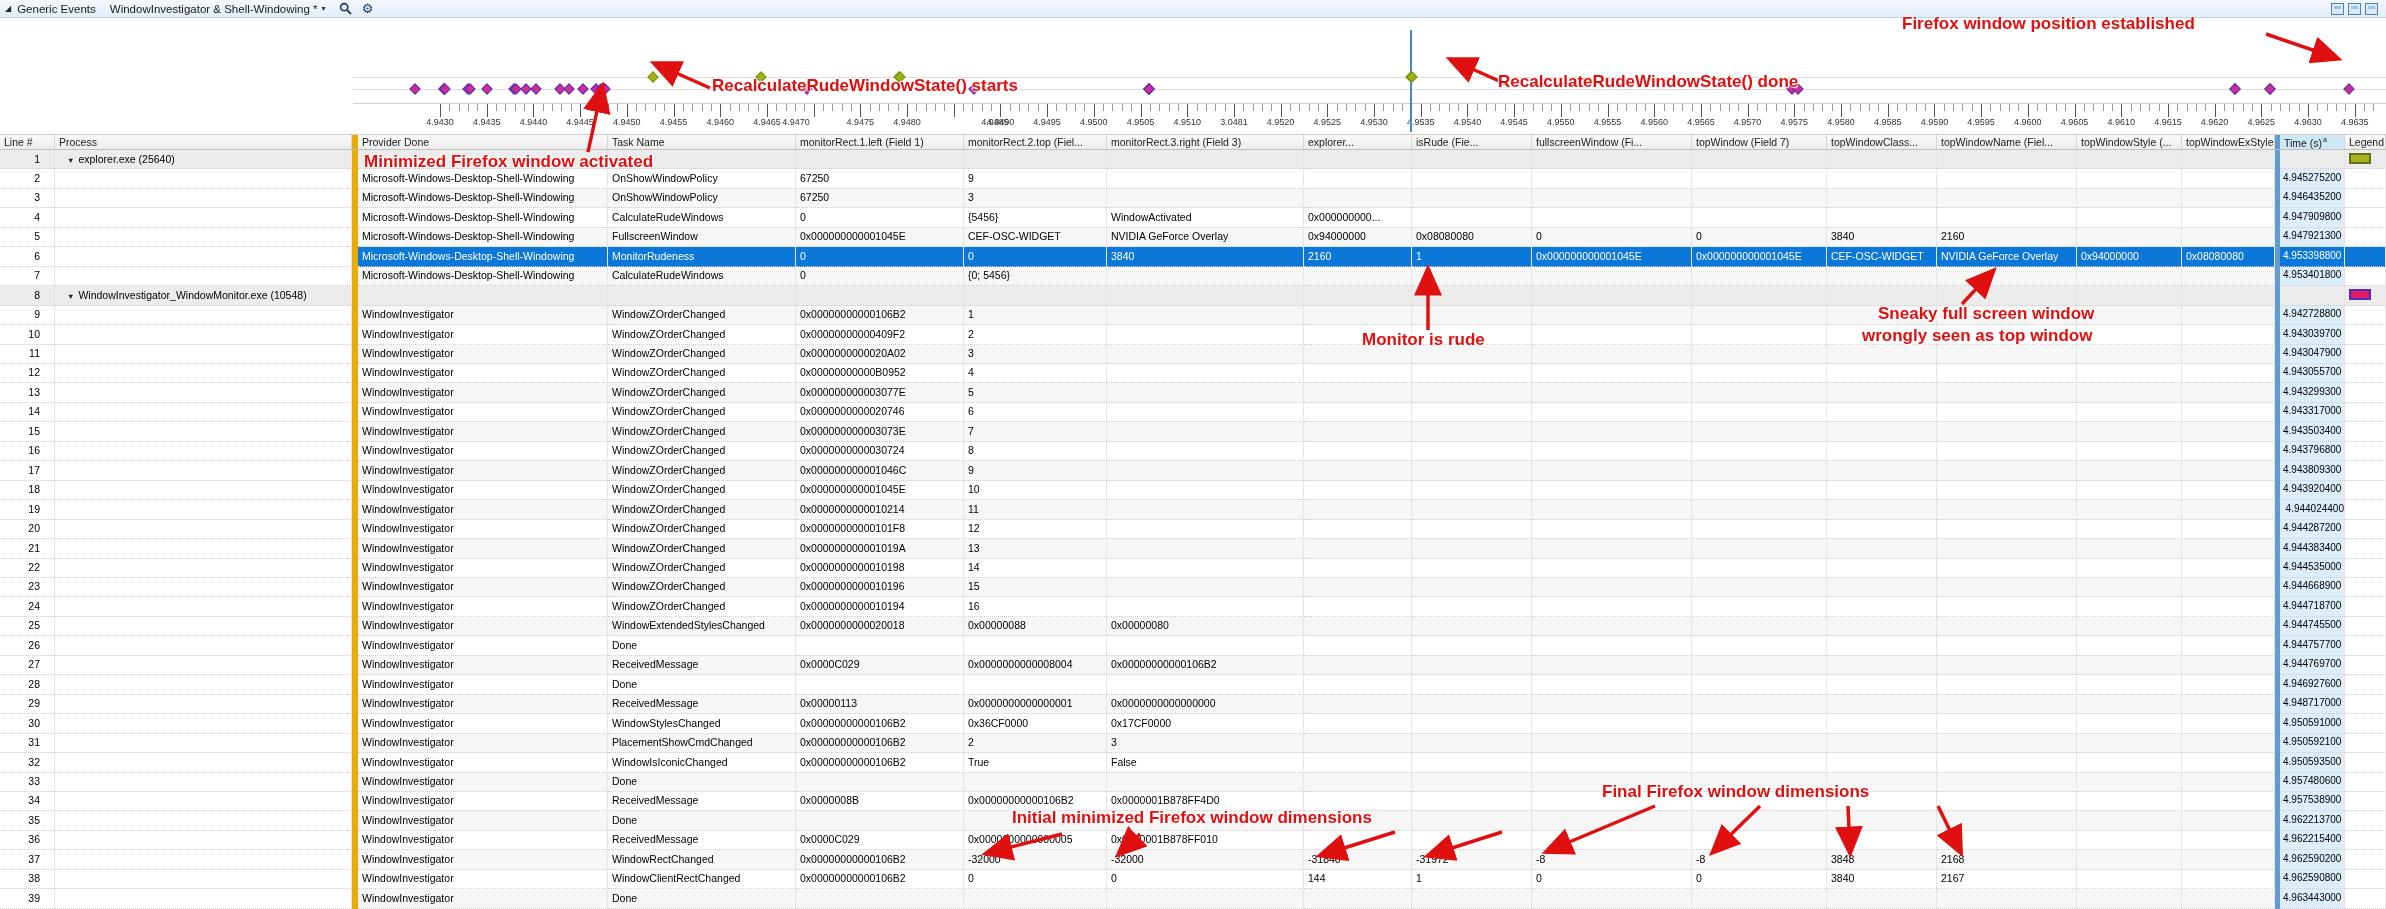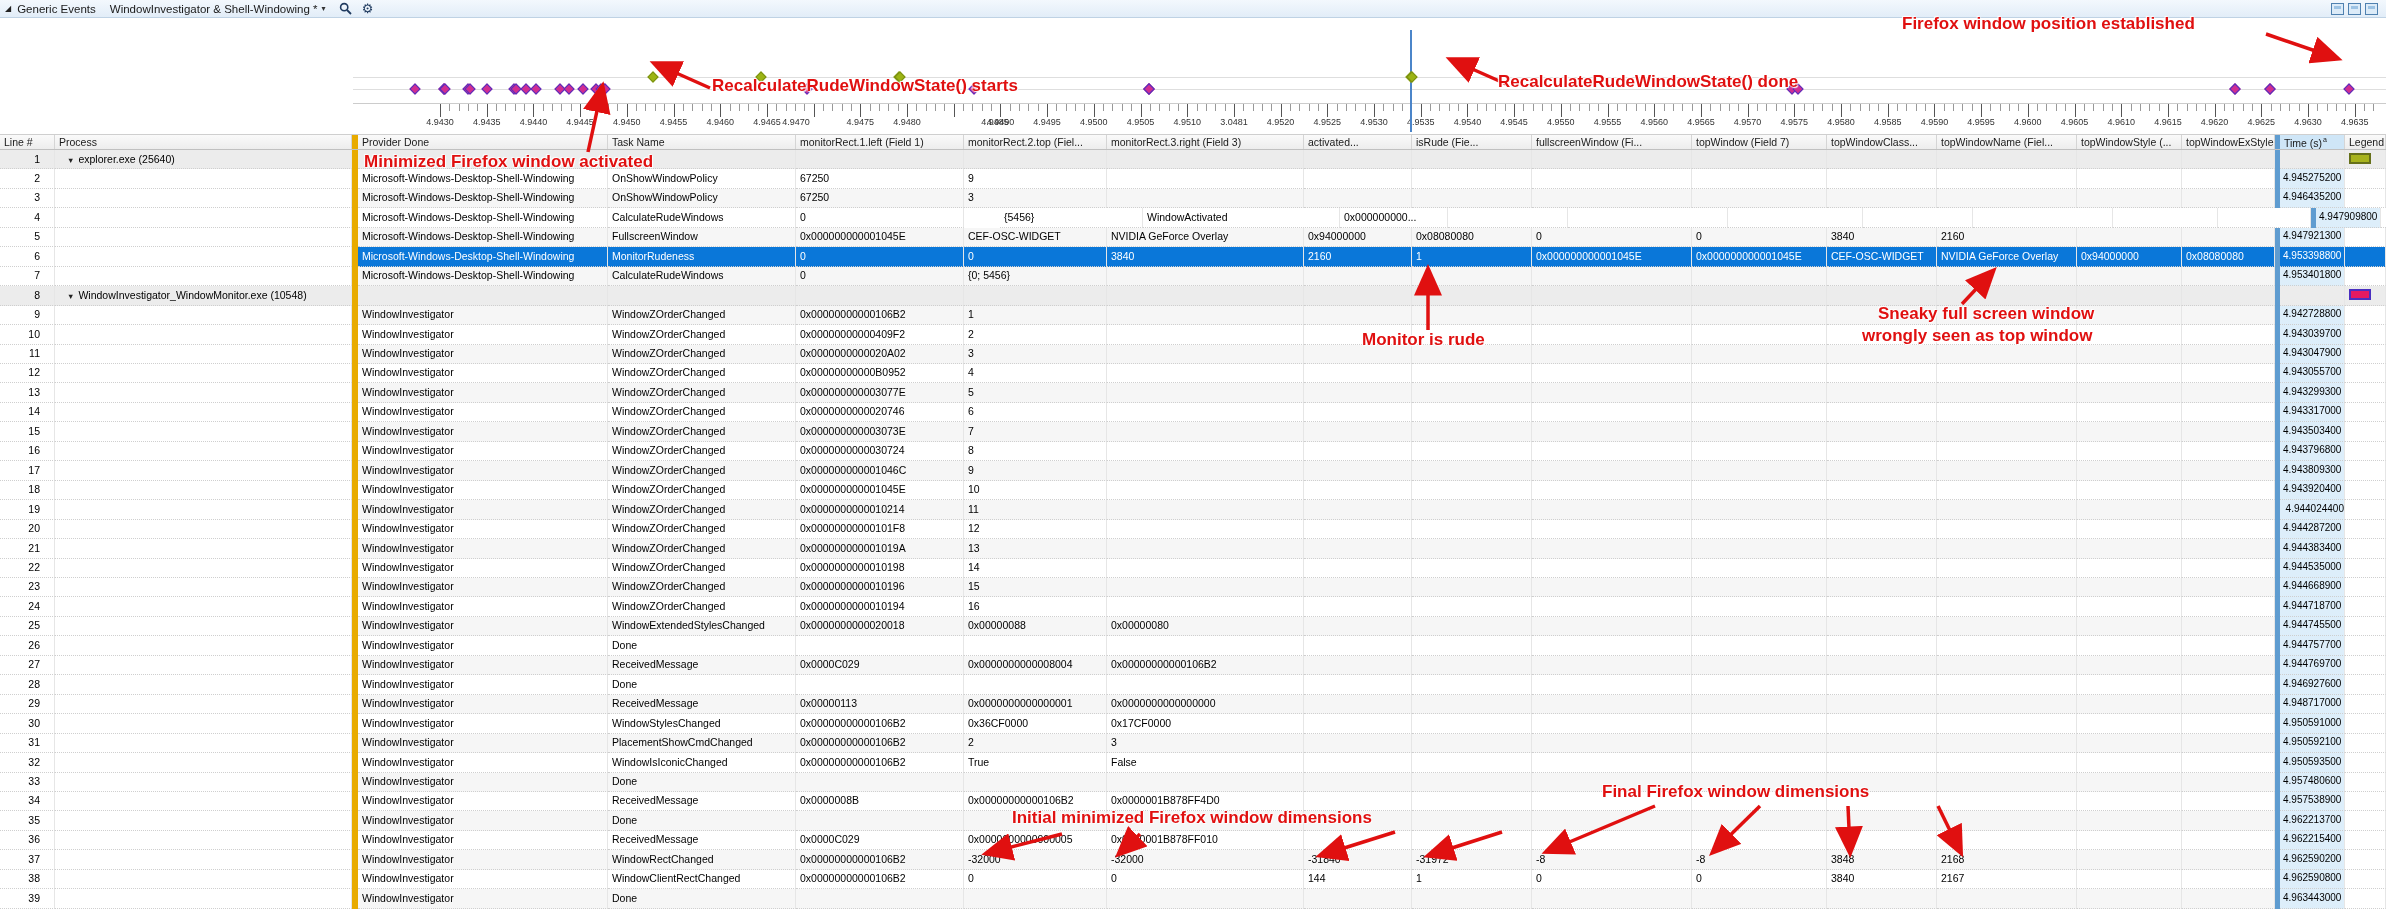--- a/index.html
+++ b/index.html
@@ -395,21 +395,21 @@
 
   <div class="thead" id="thead">
       <div class="th" style="width: 55px; min-width: 55px;">Line #</div>
       <div class="th" style="width: 297px; min-width: 297px;">Process</div>
       <div class="th bar td gold-bar" style="width: 6px; min-width: 6px;"></div>
       <div class="th" style="width: 250px; min-width: 250px;">Provider Done</div>
       <div class="th" style="width: 188px; min-width: 188px;">Task Name</div>
       <div class="th" style="width: 168px; min-width: 168px;">monitorRect.1.left (Field 1)</div>
       <div class="th" style="width: 143px; min-width: 143px;">monitorRect.2.top (Fiel...</div>
       <div class="th" style="width: 197px; min-width: 197px;">monitorRect.3.right (Field 3)</div>
-      <div class="th" style="width: 108px; min-width: 108px;">activated...</div>
+      <div class="th" style="width: 108px; min-width: 108px;">explorer...</div>
       <div class="th" style="width: 120px; min-width: 120px;">isRude (Fie...</div>
       <div class="th" style="width: 160px; min-width: 160px;">fullscreenWindow (Fi...</div>
       <div class="th" style="width: 135px; min-width: 135px;">topWindow (Field 7)</div>
       <div class="th" style="width: 110px; min-width: 110px;">topWindowClass...</div>
       <div class="th" style="width: 140px; min-width: 140px;">topWindowName (Fiel...</div>
       <div class="th" style="width: 105px; min-width: 105px;">topWindowStyle (...</div>
       <div class="th" style="width: 93px; min-width: 93px;">topWindowExStyle (...</div>
       <div class="th bar td blue-bar" style="width: 5px; min-width: 5px;"></div>
       <div class="th time-h" style="width: 65px; min-width: 65px;">Time (s)<span class="sort-sup">a</span></div>
       <div class="th" style="width: 41px; min-width: 41px;">Legend</div>
@@ -480,21 +480,21 @@
         <div class="td time-c" style="width: 65px; min-width: 65px;">4.946435200</div>
         <div class="td legend-c" style="width: 41px; min-width: 41px;"></div>
       </div>
       <div class="tr">
         <div class="td num" style="width: 55px; min-width: 55px;">4</div>
         <div class="td" style="width: 297px; min-width: 297px;"></div>
         <div class="td bar gold-bar" style="width: 6px; min-width: 6px;"></div>
         <div class="td data" style="width: 250px; min-width: 250px;">Microsoft-Windows-Desktop-Shell-Windowing</div>
         <div class="td data" style="width: 188px; min-width: 188px;">CalculateRudeWindows</div>
         <div class="td data" style="width: 168px; min-width: 168px;">0</div>
-        <div class="td data" style="width: 143px; min-width: 143px; margin-left: 36px;">{5456}</div>
+        <div class="td data" style="width: 143px; min-width: 143px;">{5456}</div>
         <div class="td data" style="width: 197px; min-width: 197px;">WindowActivated</div>
         <div class="td data" style="width: 108px; min-width: 108px;">0x000000000...</div>
         <div class="td data" style="width: 120px; min-width: 120px;"></div>
         <div class="td data" style="width: 160px; min-width: 160px;"></div>
         <div class="td data" style="width: 135px; min-width: 135px;"></div>
         <div class="td data" style="width: 110px; min-width: 110px;"></div>
         <div class="td data" style="width: 140px; min-width: 140px;"></div>
         <div class="td data" style="width: 105px; min-width: 105px;"></div>
         <div class="td data" style="width: 93px; min-width: 93px;"></div>
         <div class="td bar blue-bar" style="width: 5px; min-width: 5px;"></div>

